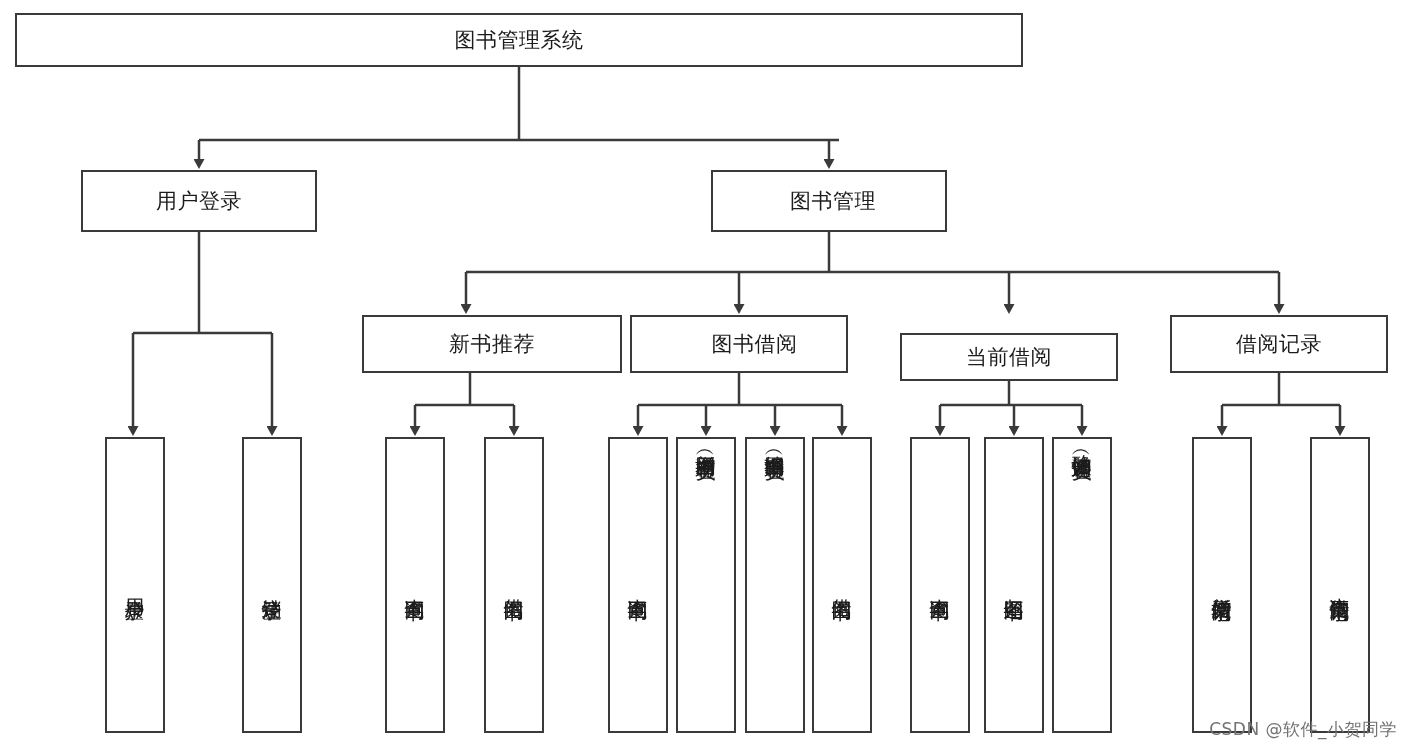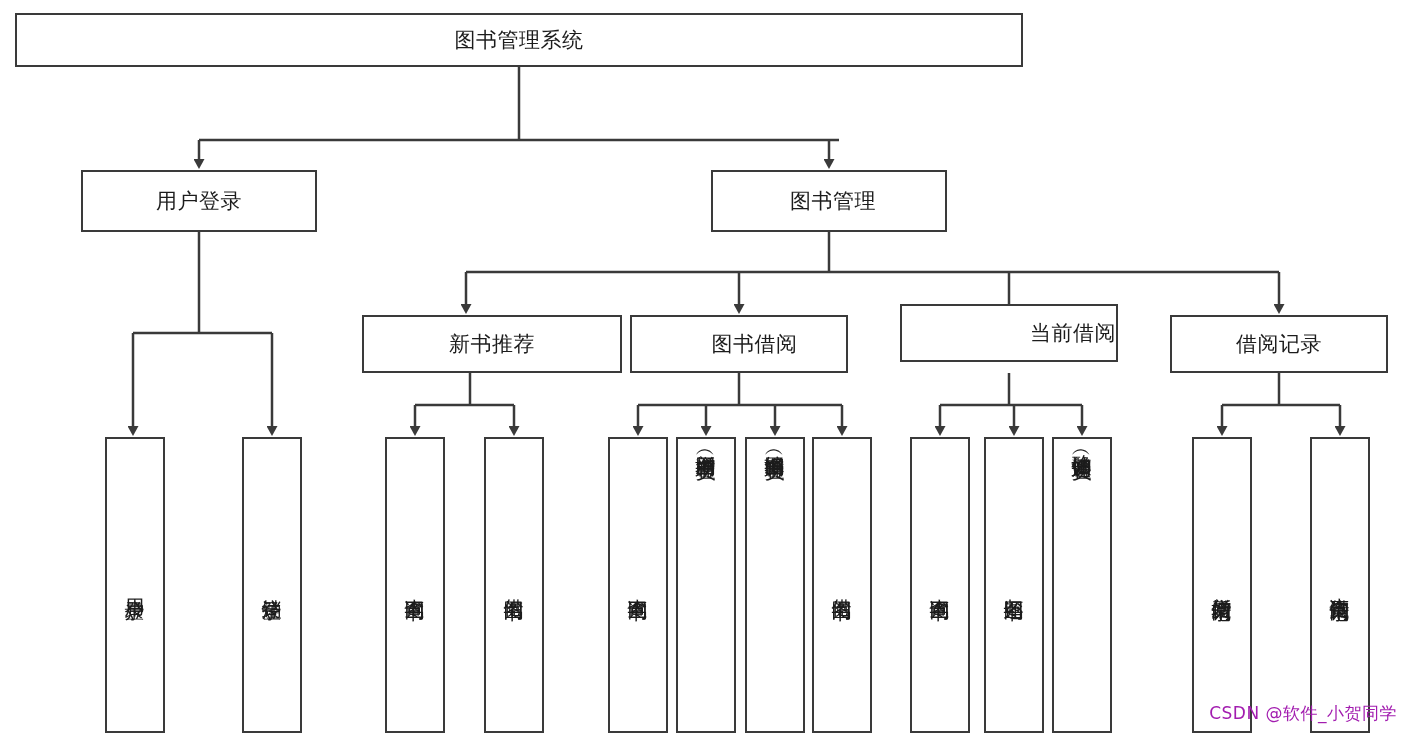--- a/index.html
+++ b/index.html
@@ -58,23 +58,23 @@
     line-height: 1;
     margin: 0 auto;
   }
   .vert.center .node-label {
     margin-top: auto;
     margin-bottom: auto;
   }
   .watermark {
     position: absolute;
     right: 8px;
-    bottom: 22px;
+    bottom: 6px;
     font-size: 17px;
-    color: #a21caf;
+    color: #737373;
     white-space: nowrap;
     letter-spacing: 0.5px;
   }
 </style>
 </head>
 <body>
 
 <div id="canvas">
 
   <svg id="wires" viewBox="0 0 1405 747" xmlns="http://www.w3.org/2000/svg">
@@ -137,21 +137,21 @@
   <div class="node horiz" style="left:711px; top:170px; width:236px; height:62px;padding-left:8px;">
     <span class="node-label">图书管理</span>
   </div>
 
   <div class="node horiz" style="left:362px; top:315px; width:260px; height:58px;">
     <span class="node-label">新书推荐</span>
   </div>
   <div class="node horiz" style="left:630px; top:315px; width:218px; height:58px;padding-left:31px;">
     <span class="node-label">图书借阅</span>
   </div>
-  <div class="node horiz" style="left:900px; top:304px; width:218px; height:58px;justify-content:flex-end;">
+  <div class="node horiz" style="left:900px; top:333px; width:218px; height:48px;">
     <span class="node-label">当前借阅</span>
   </div>
   <div class="node horiz" style="left:1170px; top:315px; width:218px; height:58px;">
     <span class="node-label">借阅记录</span>
   </div>
 
   <div class="node vert center" style="left:105px; top:437px; width:60px; height:296px;">
     <span class="node-label">用户登录</span>
   </div>
   <div class="node vert center" style="left:242px; top:437px; width:60px; height:296px;">

